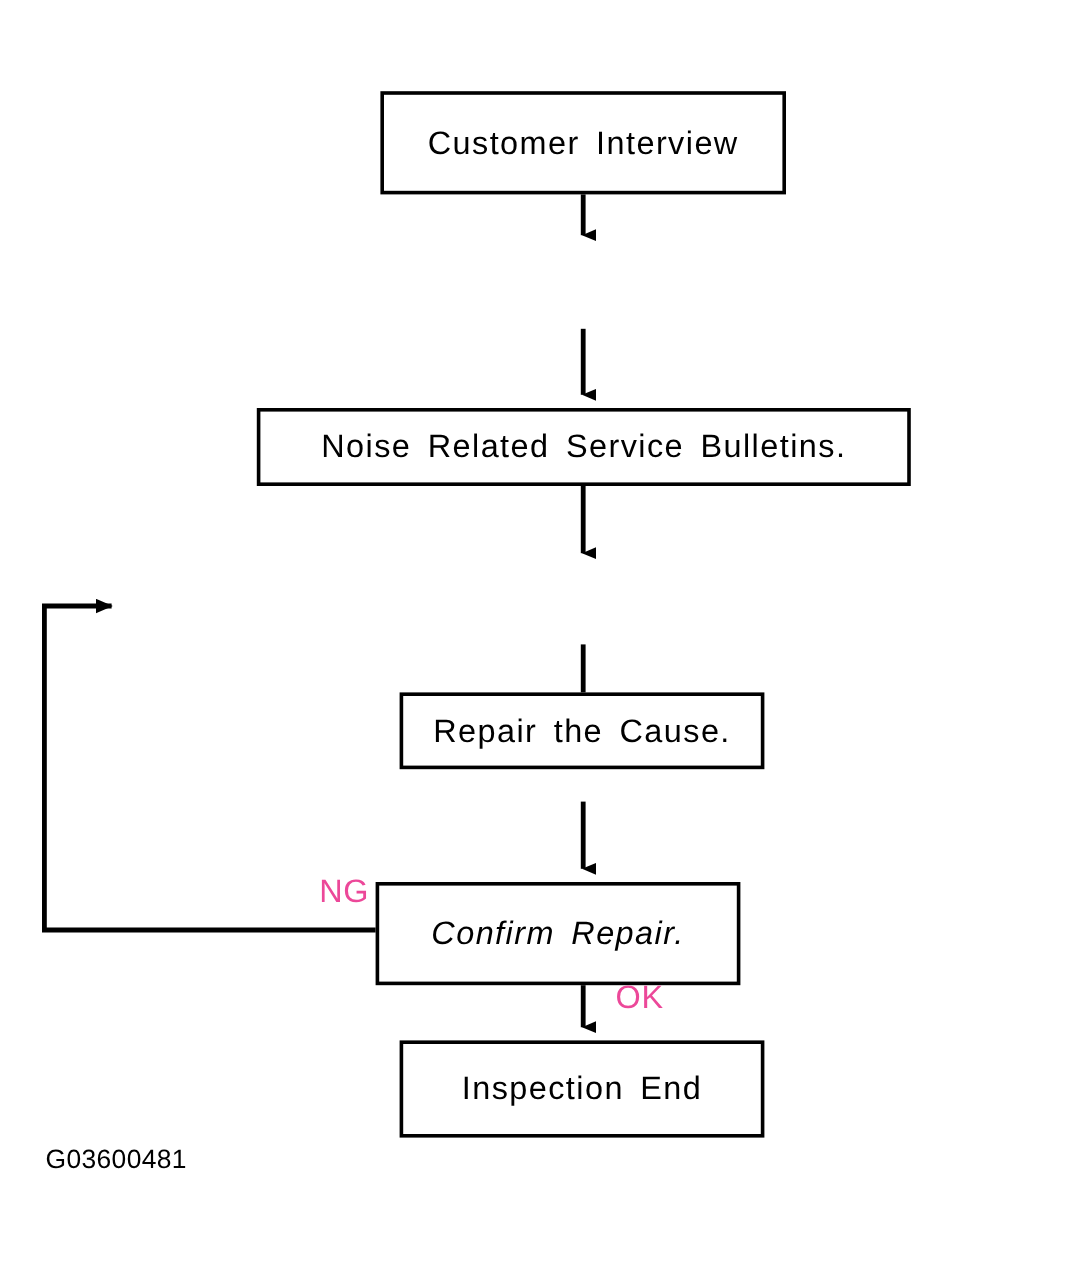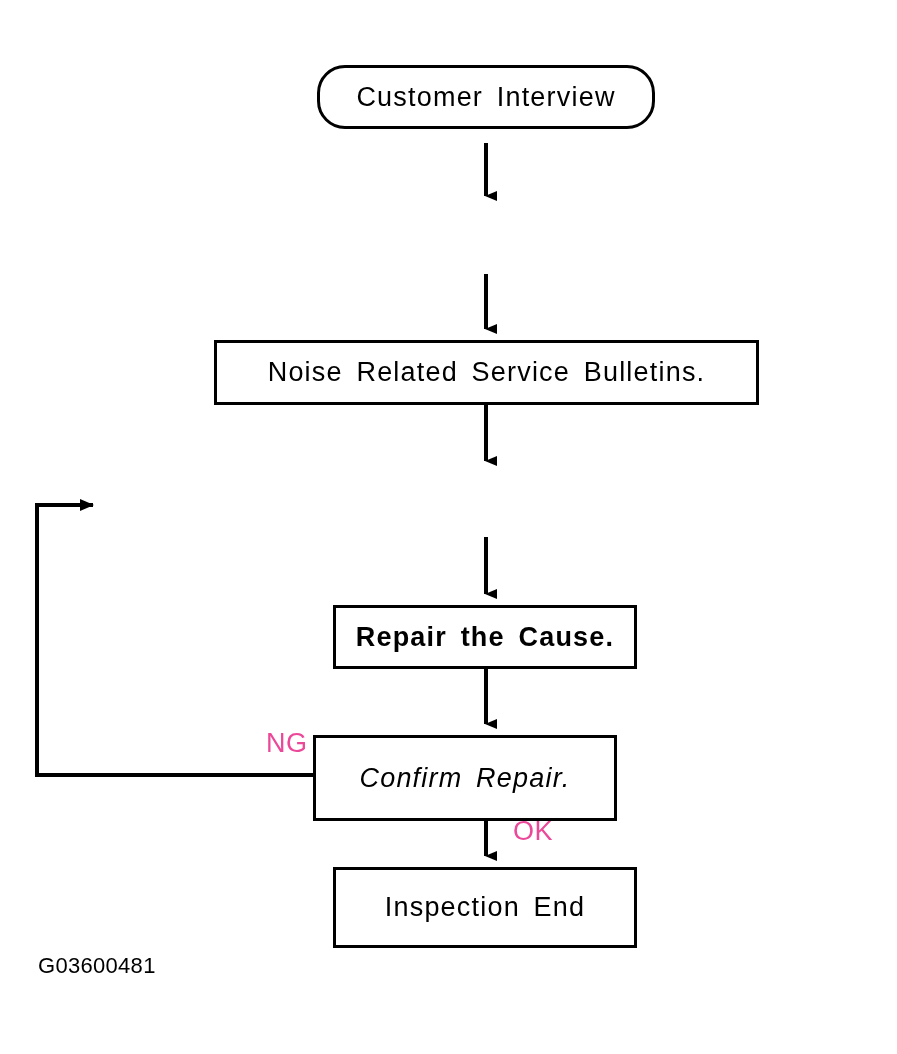--- a/index.html
+++ b/index.html
@@ -86,31 +86,31 @@
 
     <line x1="486" y1="537" x2="486" y2="594" stroke="#000000" stroke-width="4" marker-end="url(#arrowhead-down)"></line>
 
     <line x1="486" y1="668" x2="486" y2="724" stroke="#000000" stroke-width="4" marker-end="url(#arrowhead-down)"></line>
 
     <line x1="486" y1="803" x2="486" y2="856" stroke="#000000" stroke-width="4" marker-end="url(#arrowhead-down)"></line>
 
     <path d="M 333 775 L 37 775 L 37 505 L 93 505" fill="none" stroke="#000000" stroke-width="4" marker-end="url(#arrowhead-right)"></path>
   </svg>
 
-  <div class="node-box" style="left:317px; top:65px; width:338px; height:64px;border-radius:28px;">
+  <div class="node-box" style="left:317px; top:76px; width:338px; height:86px;">
     <span class="node-label">Customer Interview</span>
   </div>
 
 
   <div class="node-box" style="left:214px; top:340px; width:545px; height:65px;">
     <span class="node-label">Noise Related Service Bulletins.</span>
   </div>
 
 
-  <div class="node-box" style="left:333px; top:605px; width:304px; height:64px;font-weight:bold;">
+  <div class="node-box" style="left:333px; top:577px; width:304px; height:64px;">
     <span class="node-label">Repair the Cause.</span>
   </div>
 
   <div class="node-box" style="left:313px; top:735px; width:304px; height:86px;font-style:italic;">
     <span class="node-label">Confirm Repair.</span>
   </div>
 
   <div class="node-box" style="left:333px; top:867px; width:304px; height:81px;">
     <span class="node-label">Inspection End</span>
   </div>

